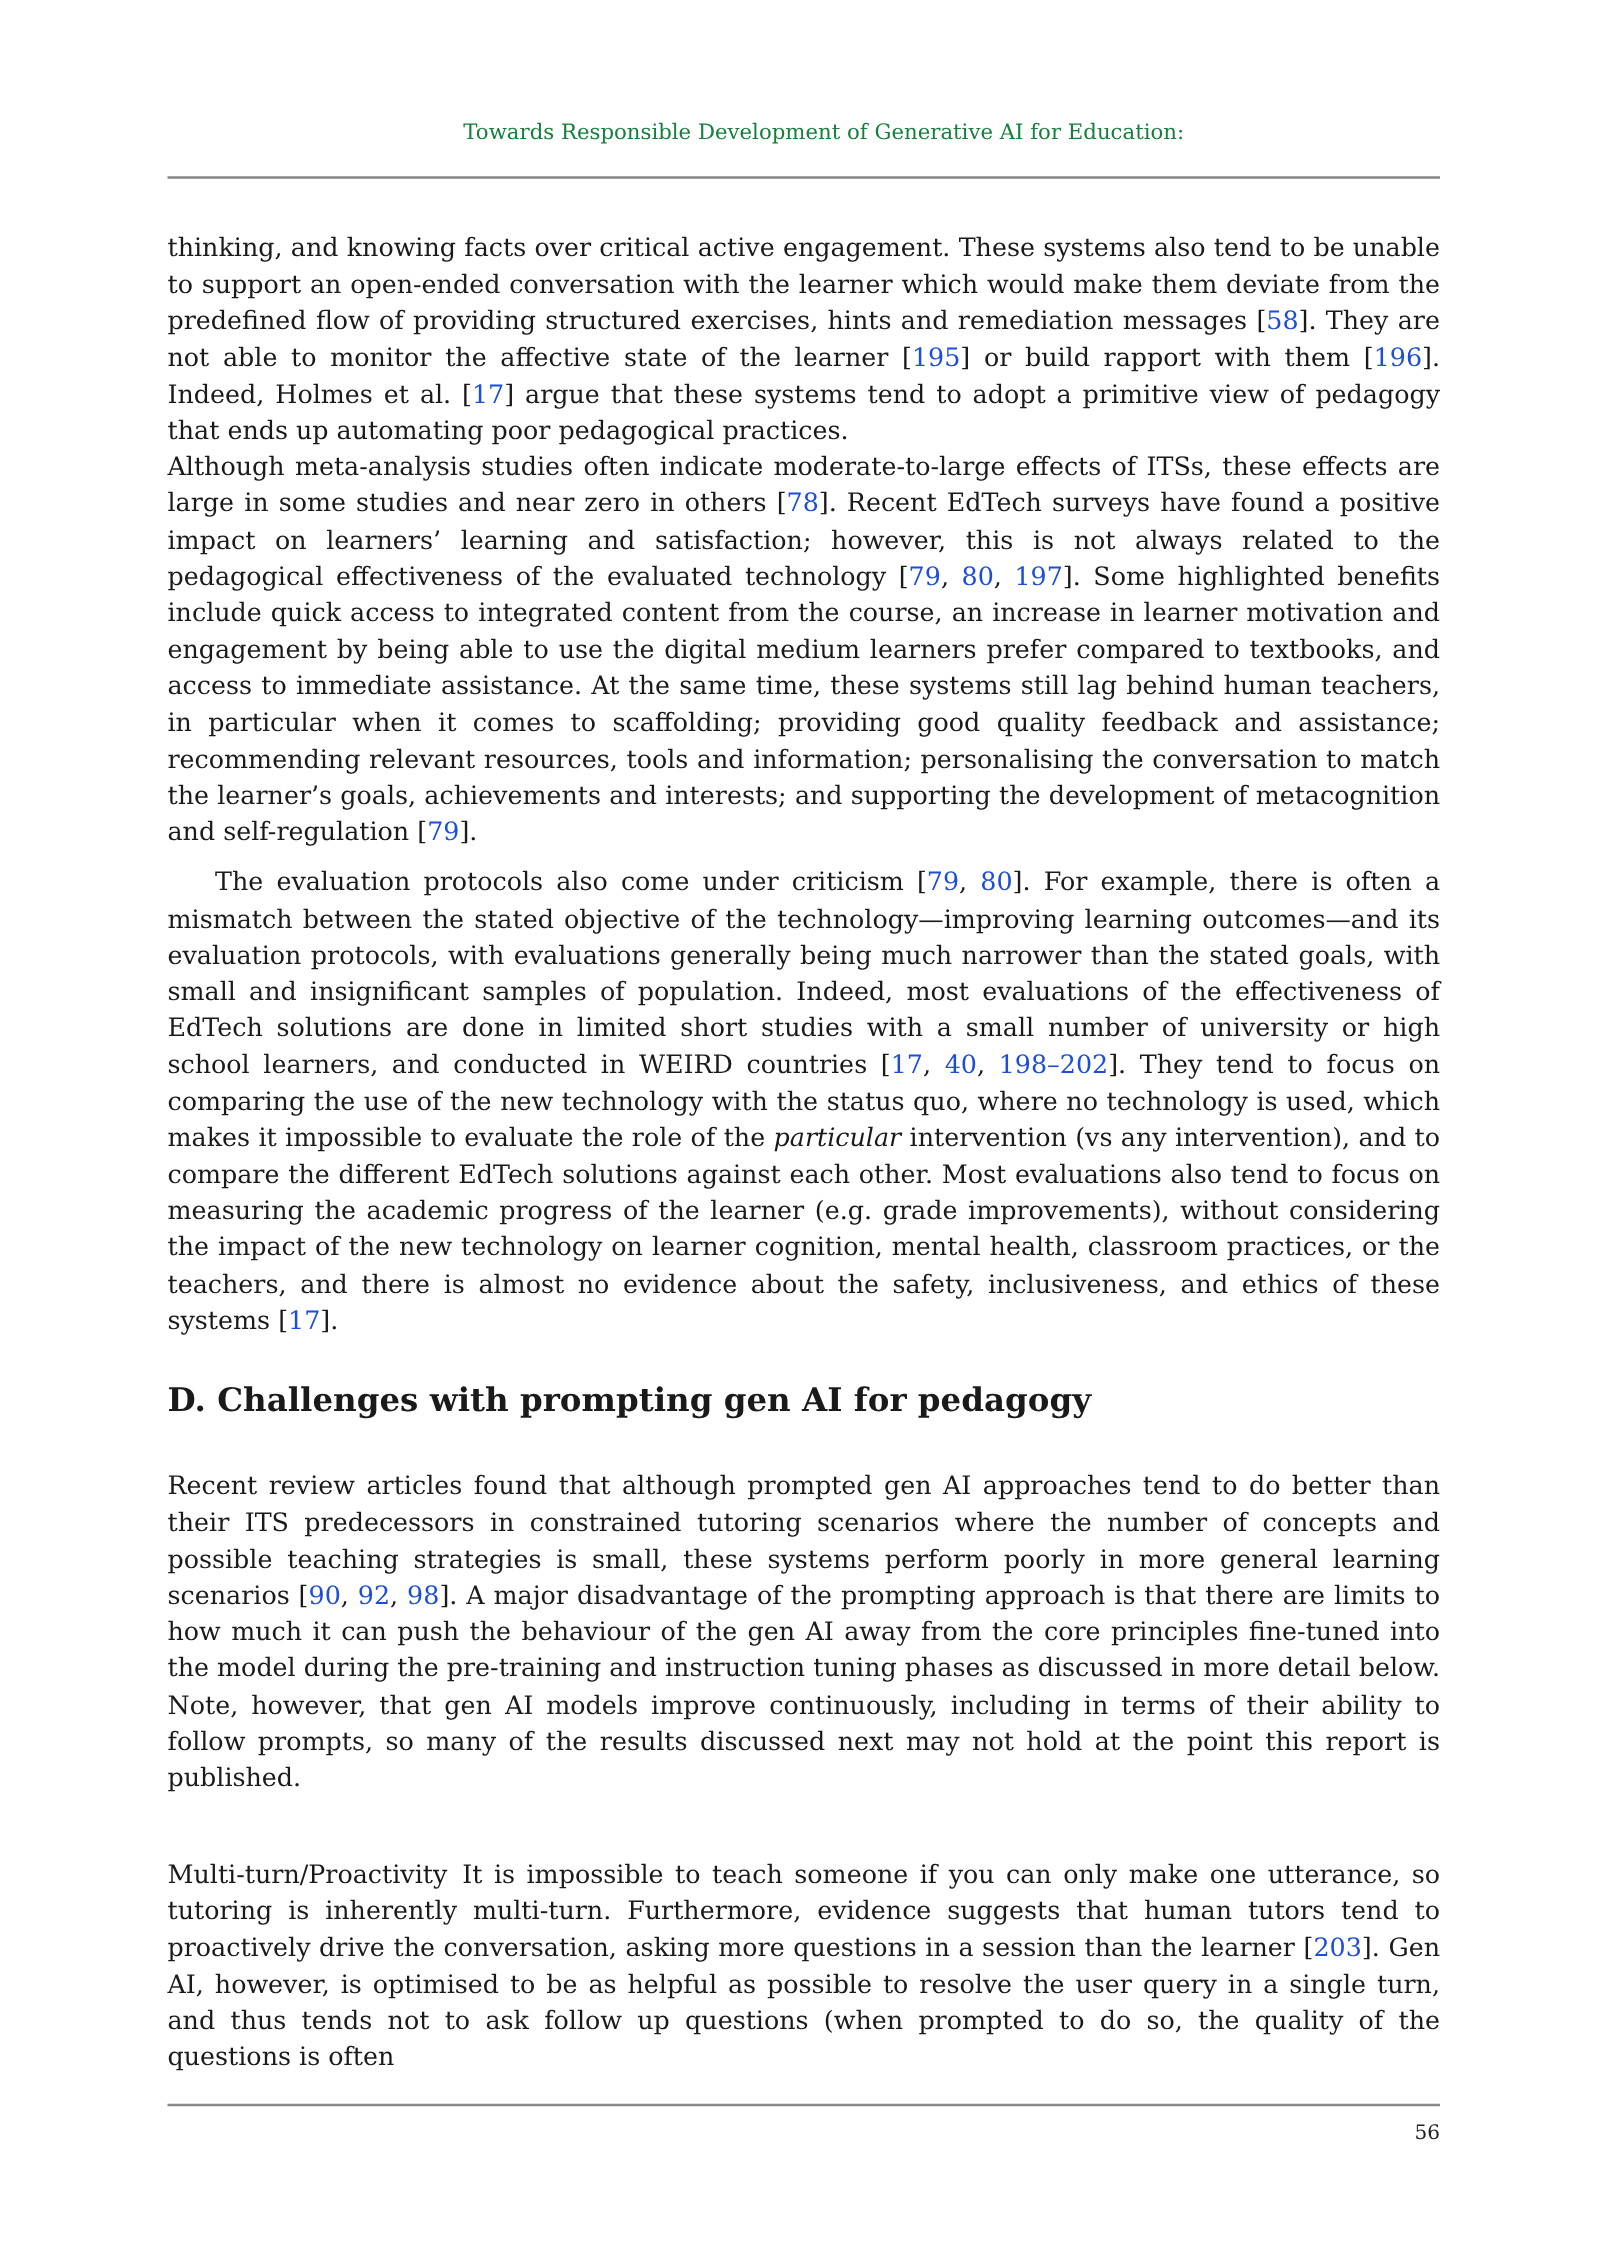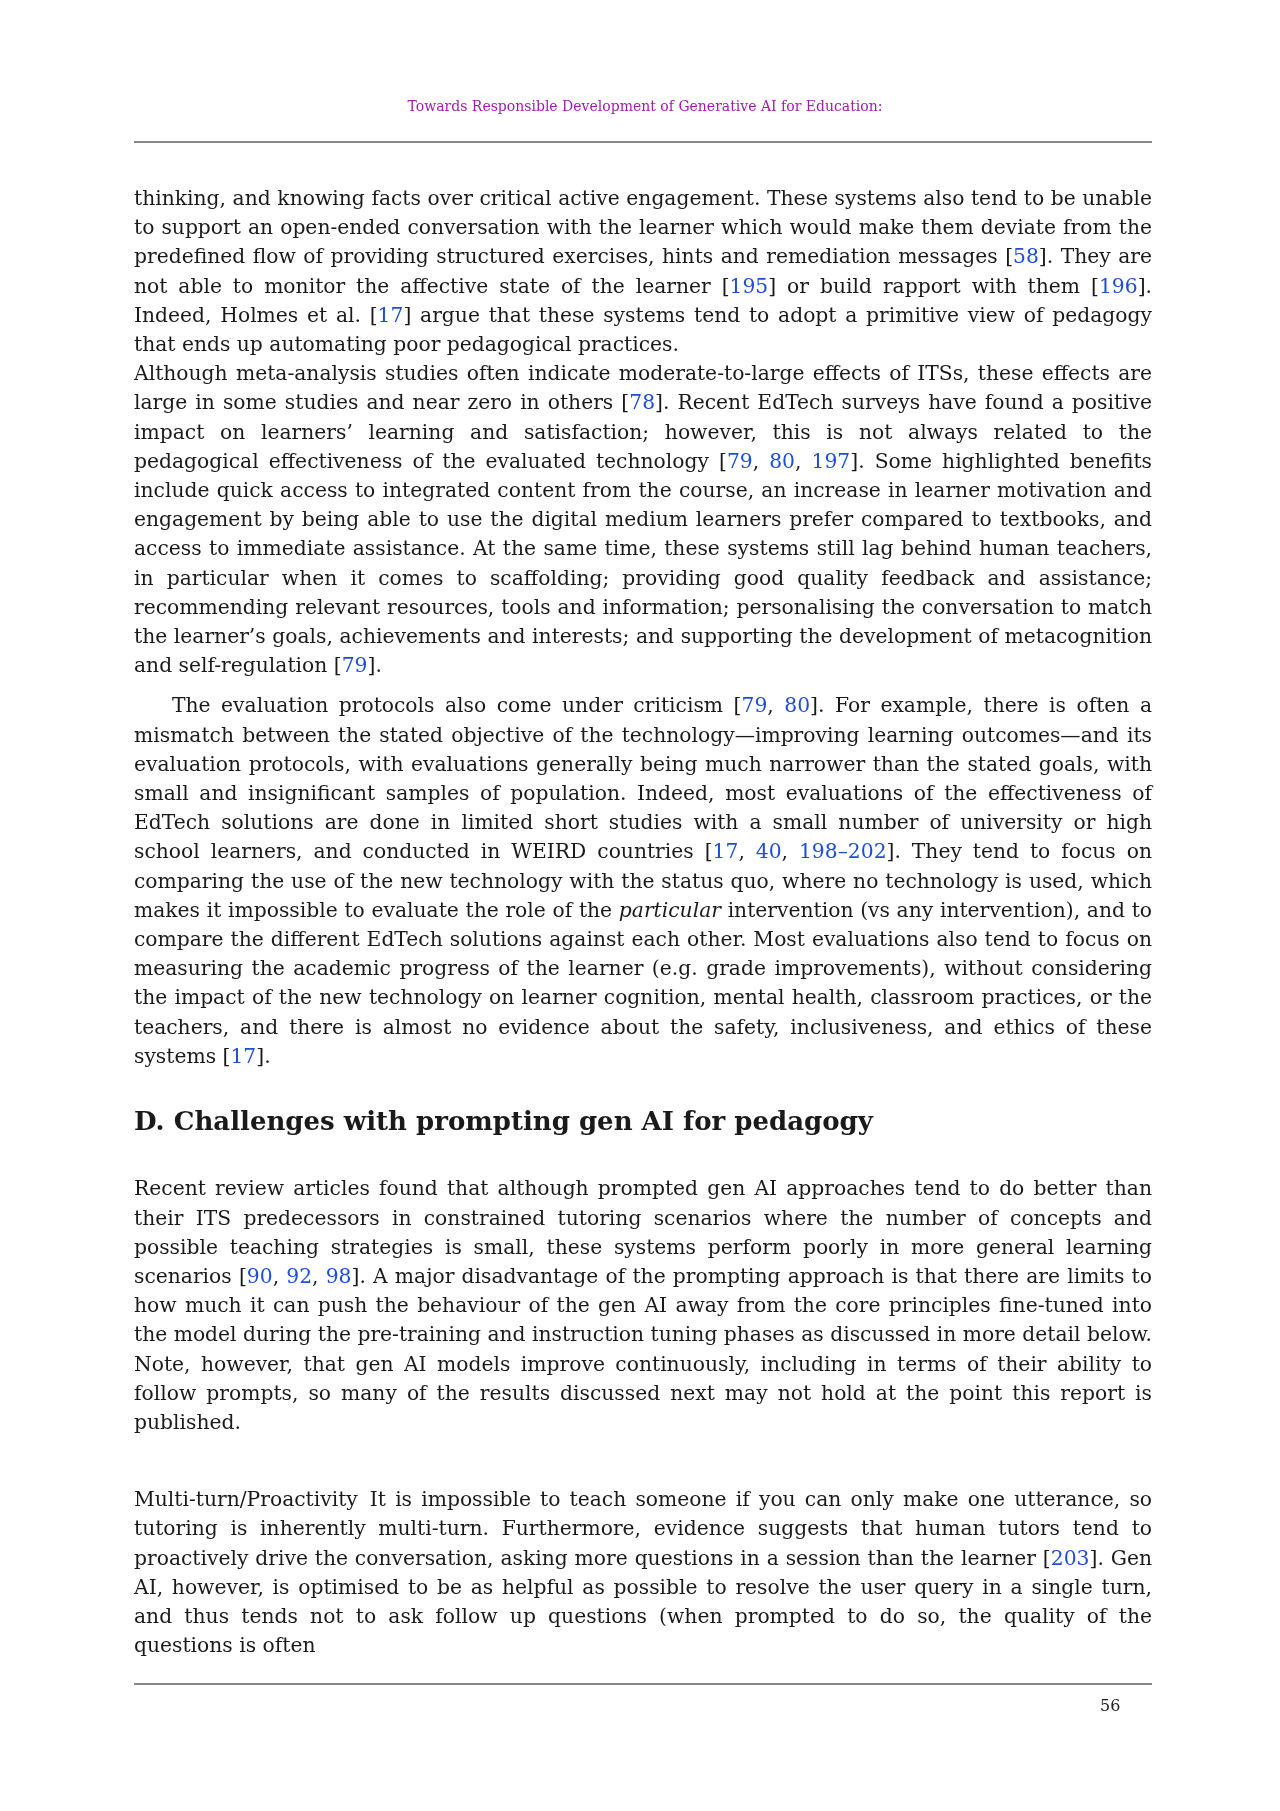--- a/index.html
+++ b/index.html
@@ -1,28 +1,28 @@
 <!DOCTYPE html>
 <html><head>
 <meta charset="utf-8">
 <style>
   html, body { margin:0; padding:0; background:#ffffff; }
   body { width:1280px; height:1811px; position:relative; font-family:"DejaVu Serif", "Liberation Serif", serif; color:#1a1a1a; }
-  .header { position:absolute; left:136px; top:96px; width:1018px; text-align:center; font-size:14px; line-height:20px; color:#a21caf; }
+  .header { position:absolute; left:150px; top:96px; width:1018px; text-align:center; font-size:17px; line-height:20px; color:#15803d; }
   .header-rule { position:absolute; left:134px; top:141px; width:1018px; height:2px; background:#888; }
   .body { position:absolute; left:134px; top:184px; width:1018px; font-size:20.3px; line-height:29.2px; text-align:justify; }
   p { margin:0; }
   .cite { color:#1d4ed8; }
   .h3 { font-weight:bold; font-size:20.5px; margin-top:38px; margin-bottom:18px; }
   .h2 { font-weight:bold; font-size:26px; margin-top:36px; margin-bottom:38px; }
   .indent { text-indent:38px; margin-top:11px; }
   .para-gap { margin-top:48px; }
   .runin { font-weight:normal; margin-right:12px; }
   .footer-rule { position:absolute; left:134px; top:1683px; width:1018px; height:2px; background:#888; }
-  .page-num { position:absolute; left:1100px; top:1696px; width:52px; font-size:16px; color:#222; }
+  .page-num { position:absolute; left:1100px; top:1696px; width:52px; text-align:right; font-size:16px; color:#222; }
 </style>
 </head>
 <body>
 
 <div class="header">
   <div>Towards Responsible Development of Generative AI for Education:</div>
 </div>
 <div class="header-rule"></div>
 
 <div class="body">

